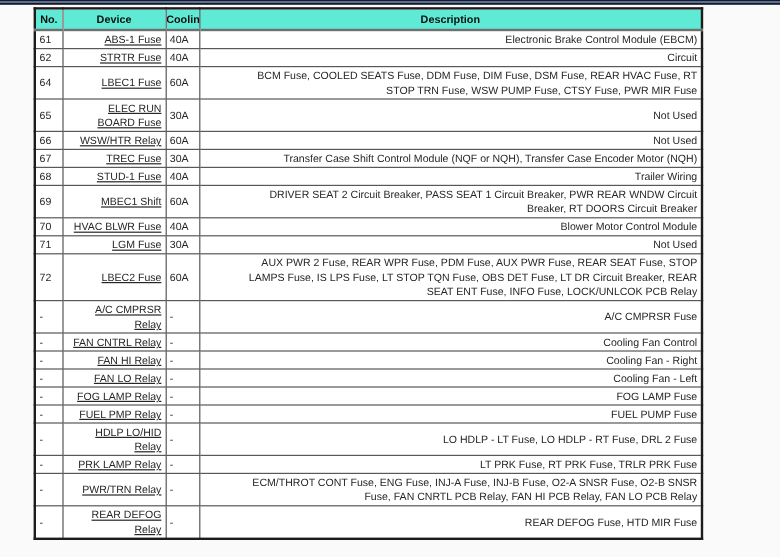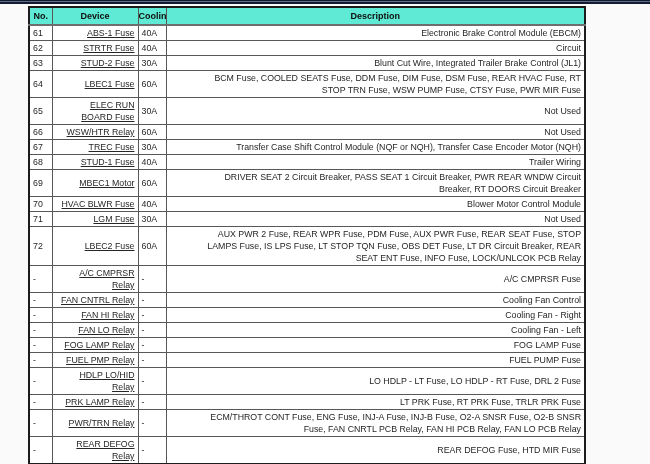--- a/index.html
+++ b/index.html
@@ -87,26 +87,20 @@
           <td class="c-rating">40A</td>
           <td class="c-desc">Electronic Brake Control Module (EBCM)</td>
         </tr>
         <tr>
           <td class="c-no">62</td>
           <td class="c-device">STRTR Fuse</td>
           <td class="c-rating">40A</td>
           <td class="c-desc">Circuit</td>
         </tr>
         <tr>
-          <td class="c-no">63</td>
-          <td class="c-device">STUD-2 Fuse</td>
-          <td class="c-rating">30A</td>
-          <td class="c-desc">Blunt Cut Wire, Integrated Trailer Brake Control (JL1)</td>
-        </tr>
-        <tr>
           <td class="c-no">64</td>
           <td class="c-device">LBEC1 Fuse</td>
           <td class="c-rating">60A</td>
           <td class="c-desc">BCM Fuse, COOLED SEATS Fuse, DDM Fuse, DIM Fuse, DSM Fuse, REAR HVAC Fuse, RT
 STOP TRN Fuse, WSW PUMP Fuse, CTSY Fuse, PWR MIR Fuse</td>
         </tr>
         <tr>
           <td class="c-no">65</td>
           <td class="c-device">ELEC RUN
 BOARD Fuse</td>
@@ -126,21 +120,21 @@
           <td class="c-desc">Transfer Case Shift Control Module (NQF or NQH), Transfer Case Encoder Motor (NQH)</td>
         </tr>
         <tr>
           <td class="c-no">68</td>
           <td class="c-device">STUD-1 Fuse</td>
           <td class="c-rating">40A</td>
           <td class="c-desc">Trailer Wiring</td>
         </tr>
         <tr>
           <td class="c-no">69</td>
-          <td class="c-device">MBEC1 Motor</td>
+          <td class="c-device">MBEC1 Shift</td>
           <td class="c-rating">60A</td>
           <td class="c-desc">DRIVER SEAT 2 Circuit Breaker, PASS SEAT 1 Circuit Breaker, PWR REAR WNDW Circuit
 Breaker, RT DOORS Circuit Breaker</td>
         </tr>
         <tr>
           <td class="c-no">70</td>
           <td class="c-device">HVAC BLWR Fuse</td>
           <td class="c-rating">40A</td>
           <td class="c-desc">Blower Motor Control Module</td>
         </tr>

